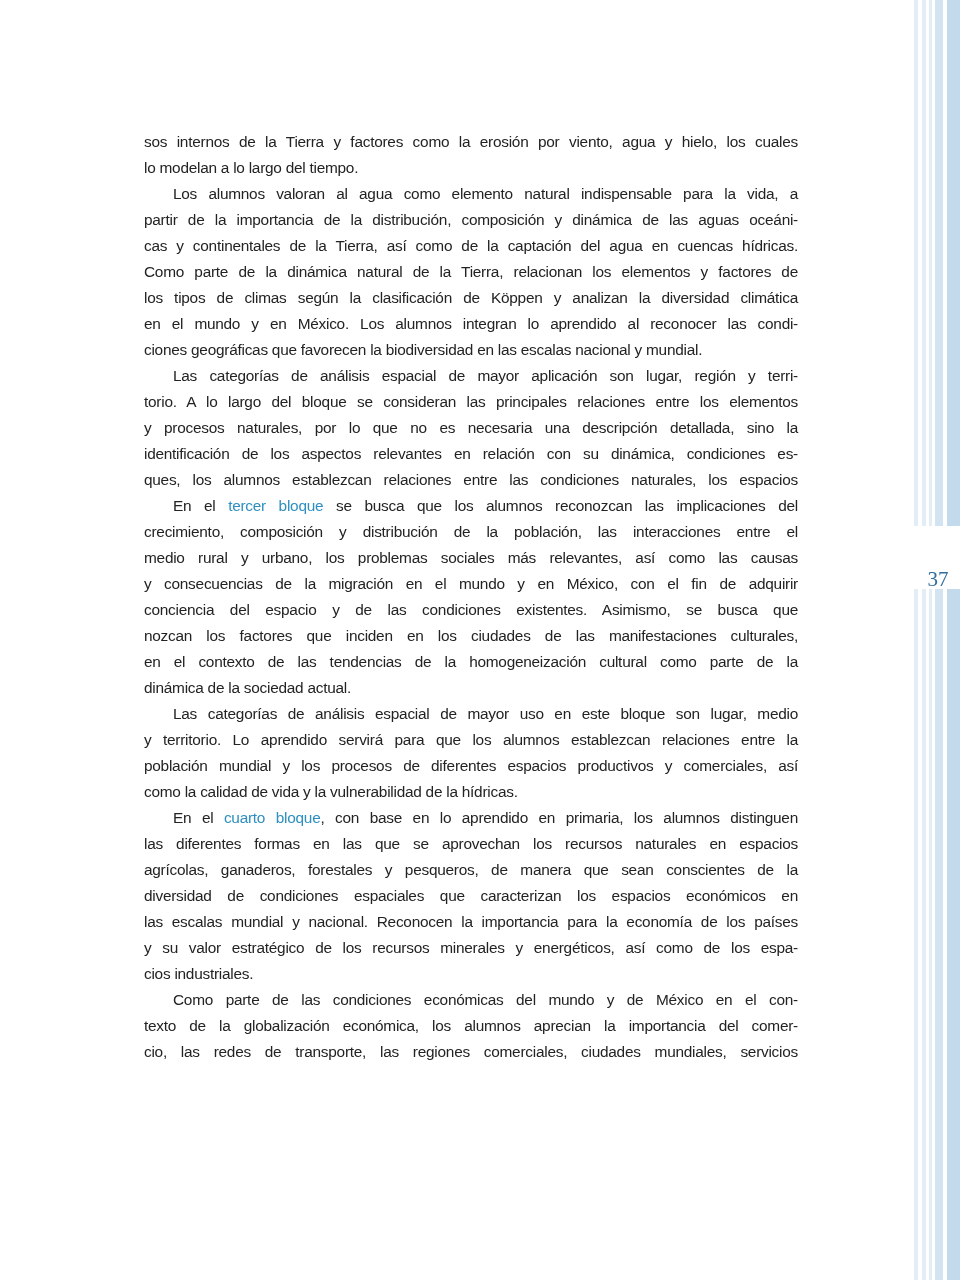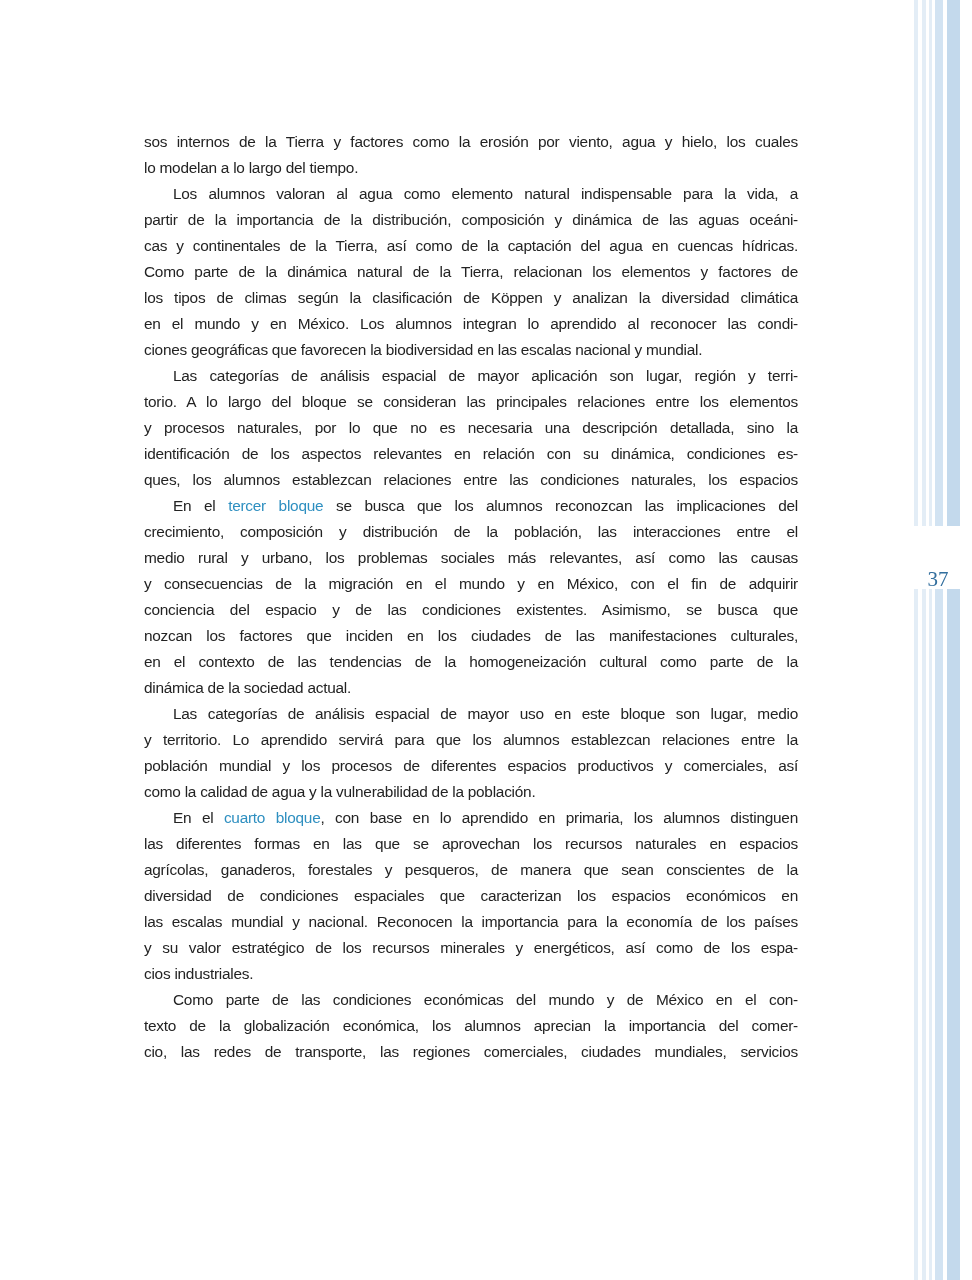--- a/index.html
+++ b/index.html
@@ -85,21 +85,21 @@
         <div class="line">y consecuencias de la migración en el mundo y en México, con el fin de adquirir</div>
         <div class="line">conciencia del espacio y de las condiciones existentes. Asimismo, se busca que</div>
         <div class="line">nozcan los factores que inciden en los ciudades de las manifestaciones culturales,</div>
         <div class="line">en el contexto de las tendencias de la homogeneización cultural como parte de la</div>
         <div class="line last">dinámica de la sociedad actual.</div>
       </div>
       <div class="para">
         <div class="line indent">Las categorías de análisis espacial de mayor uso en este bloque son lugar, medio</div>
         <div class="line">y territorio. Lo aprendido servirá para que los alumnos establezcan relaciones entre la</div>
         <div class="line">población mundial y los procesos de diferentes espacios productivos y comerciales, así</div>
-        <div class="line last">como la calidad de agua y la vulnerabilidad de la población.</div>
+        <div class="line last">como la calidad de vida y la vulnerabilidad de la hídricas.</div>
       </div>
       <div class="para">
         <div class="line indent"><span>En el </span><span class="link">cuarto bloque</span><span>, con base en lo aprendido en primaria, los alumnos distinguen</span></div>
         <div class="line">las diferentes formas en las que se aprovechan los recursos naturales en espacios</div>
         <div class="line">agrícolas, ganaderos, forestales y pesqueros, de manera que sean conscientes de la</div>
         <div class="line">diversidad de condiciones espaciales que caracterizan los espacios económicos en</div>
         <div class="line">las escalas mundial y nacional. Reconocen la importancia para la economía de los países</div>
         <div class="line">y su valor estratégico de los recursos minerales y energéticos, así como de los espa-</div>
         <div class="line last">cios industriales.</div>
       </div>

